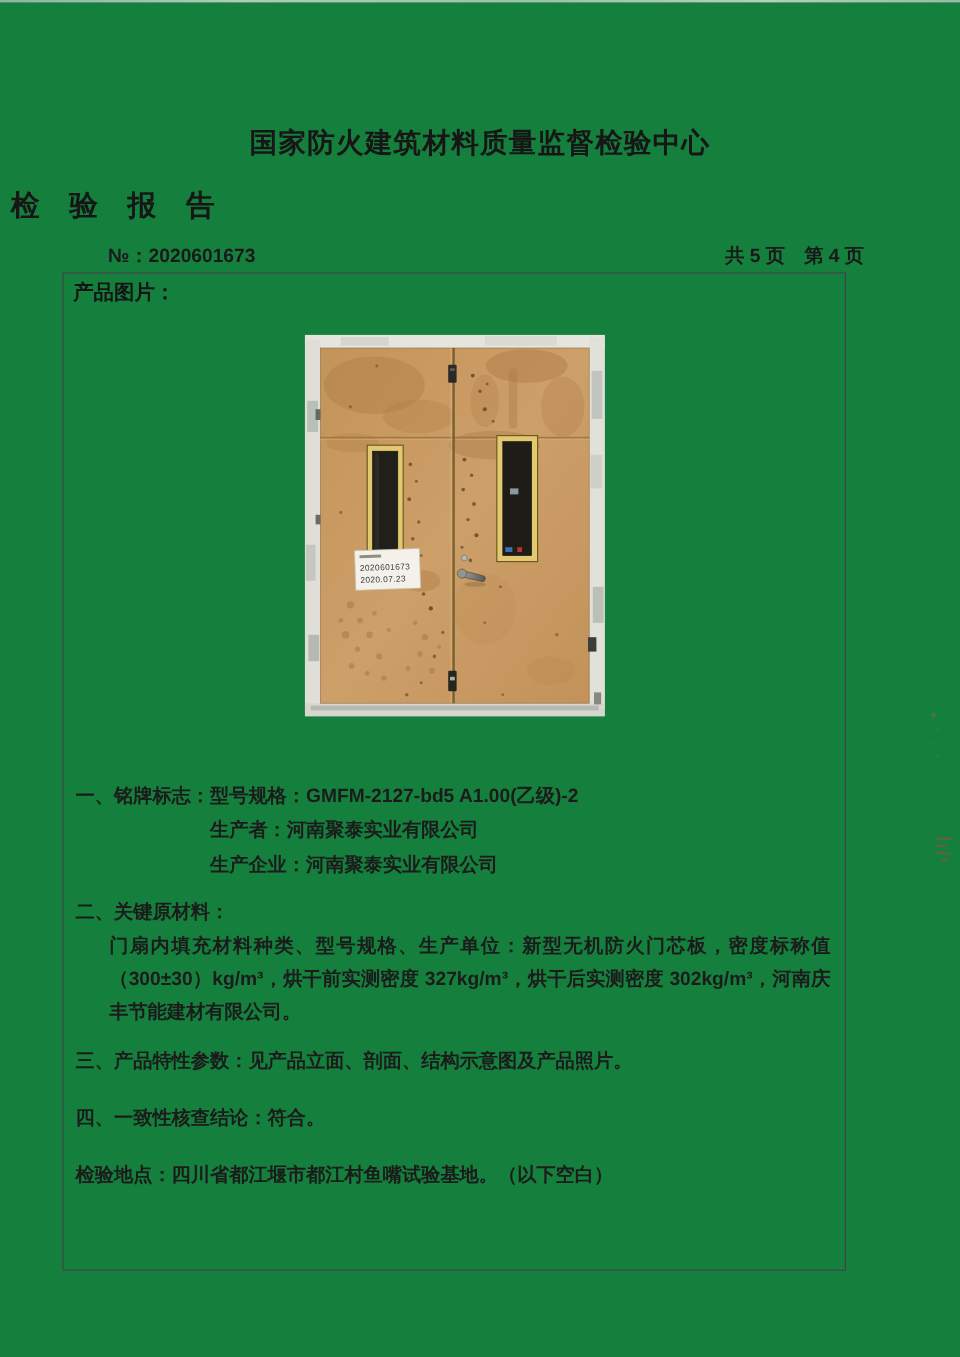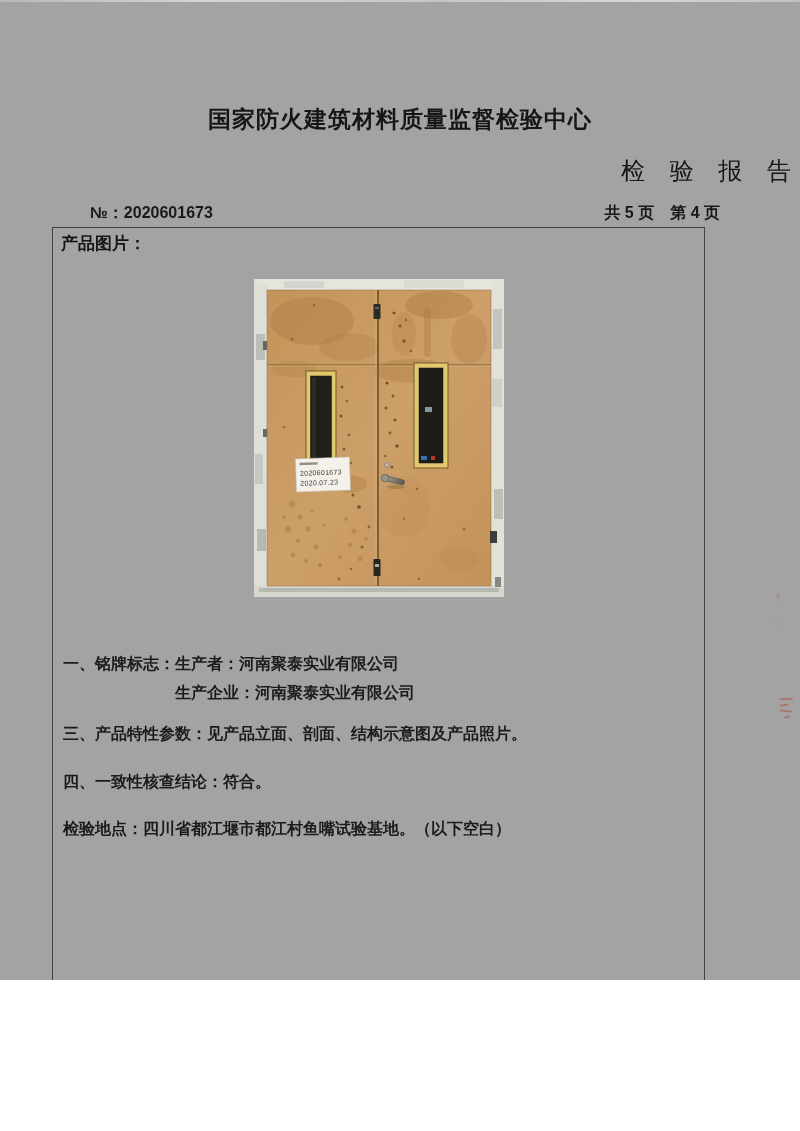--- a/index.html
+++ b/index.html
@@ -1,36 +1,36 @@
 <!DOCTYPE html>
 <html><head>
 <meta charset="utf-8">
 <style>
   * { margin:0; padding:0; box-sizing:border-box; }
   html,body { background:#ffffff; }
   .page {
     position:relative;
-    width:800px; height:980px;
-    background:#a3a3a3;
+    width:800px; height:1131px;
+    background:#15803d;
     overflow:hidden;
     font-family:"Liberation Sans","DejaVu Sans",sans-serif;
     color:#1d1d1d;
   }
   .scan-edge-top {
     position:absolute; top:0; left:0; width:100%; height:2px;
     background:linear-gradient(90deg,#b9c2c6,#e2e5e3 25%,#cdd4d2 55%,#e8eae7 80%,#c6cccb);
     opacity:.75;
   }
   .doc-title {
     margin-top:104px; text-align:center;
     font-size:23px; font-weight:700; letter-spacing:1px; color:#161616;
   }
   .doc-subtitle {
-    margin-top:20px; text-align:right;
-    font-size:24px; font-weight:400; letter-spacing:9px; text-indent:9px; color:#161616;
+    margin-top:20px; text-align:left;
+    font-size:24px; font-weight:700; letter-spacing:9px; text-indent:9px; color:#161616;
   }
   .meta-row {
     margin:16px 56px 0 90px; width:654px;
     display:flex; justify-content:space-between; 
     font-size:16px; font-weight:600; color:#19191b;
   }
   .meta-right { display:flex; gap:16px; padding-right:24px; }
   .report-box {
     margin-left:52px; margin-top:3px; width:653px; height:832px;
     border:1.6px solid #43424a;
@@ -232,25 +232,30 @@
             <circle cx="112" cy="260" r="1.8"></circle>
             <circle cx="86" cy="278" r="2"></circle>
         </g>
       </svg>
     </div>
 
     <div class="sections">
       <div class="sec1">
         <span class="sec1-label">一、铭牌标志：</span>
         <div class="sec1-items">
+          <div>型号规格：GMFM-2127-bd5 A1.00(乙级)-2</div>
           <div>生产者：河南聚泰实业有限公司</div>
           <div>生产企业：河南聚泰实业有限公司</div>
         </div>
       </div>
 
+      <div class="sec2">
+        <div>二、关键原材料：</div>
+        <div class="sec2-body">门扇内填充材料种类、型号规格、生产单位：新型无机防火门芯板，密度标称值（300±30）kg/m³，烘干前实测密度 327kg/m³，烘干后实测密度 302kg/m³，河南庆丰节能建材有限公司。</div>
+      </div>
 
       <div class="sec3">三、产品特性参数：见产品立面、剖面、结构示意图及产品照片。</div>
       <div class="sec4">四、一致性核查结论：符合。</div>
       <div class="location-line">检验地点：四川省都江堰市都江村鱼嘴试验基地。（以下空白）</div>
     </div>
   </div>
 
   <div class="red-dots"></div>
   <div class="red-strokes">
       <i></i>

